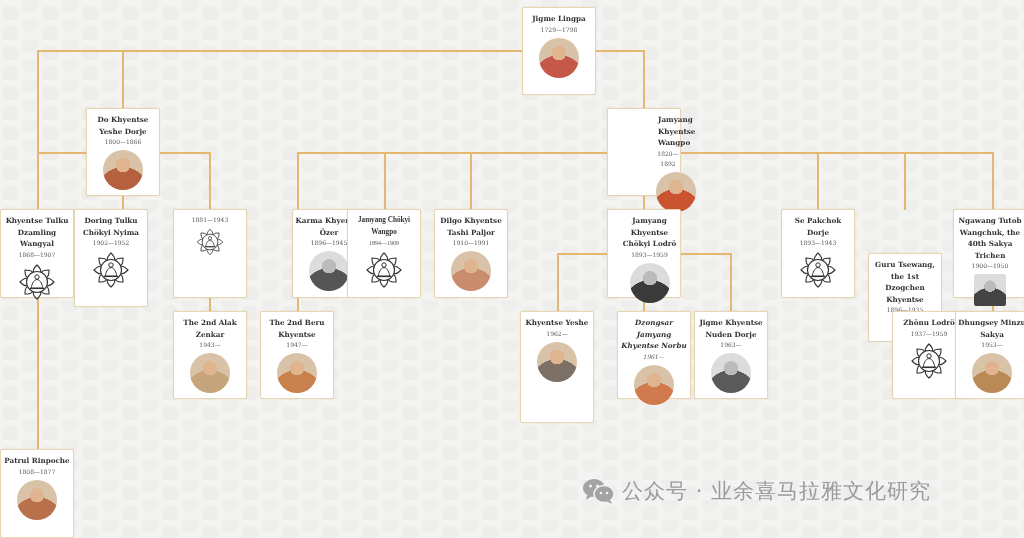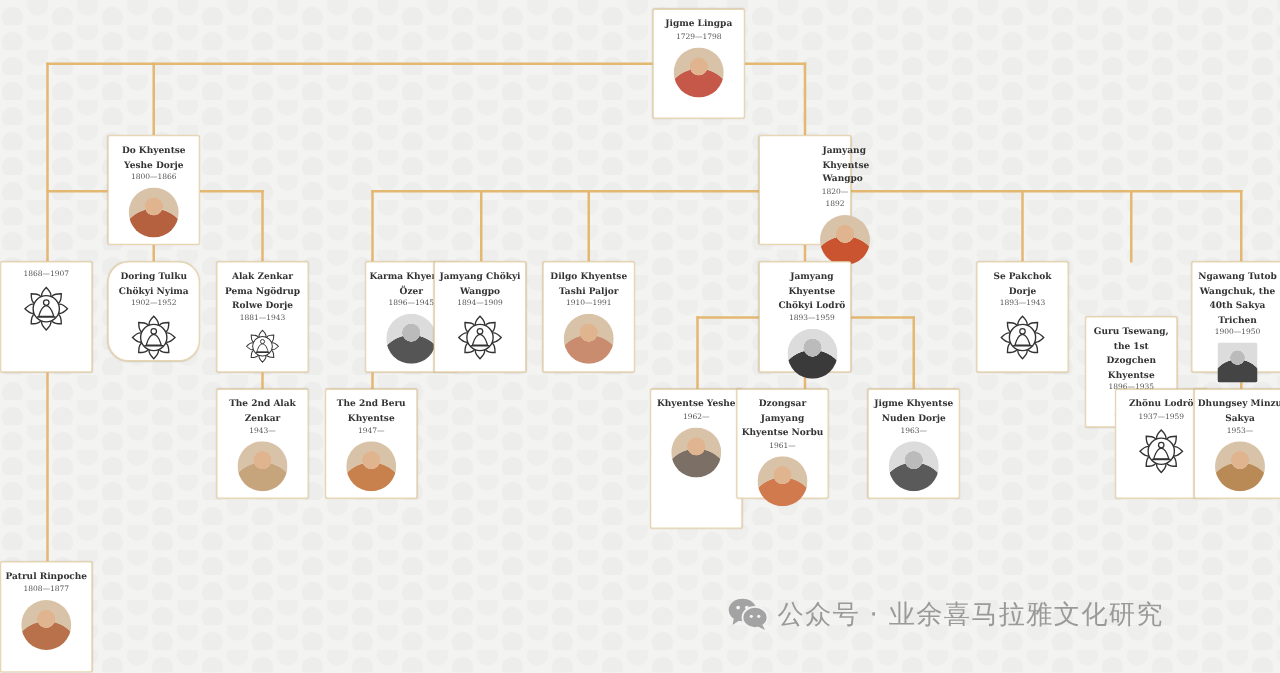--- a/index.html
+++ b/index.html
@@ -79,56 +79,56 @@
         <span class="name">Do Khyentse Yeshe Dorje</span>
         <span class="dates">1800—1866</span>
         <span class="portrait" style="background: radial-gradient(circle at 50% 38%, rgb(224, 180, 143) 0px, rgb(224, 180, 143) 22%, transparent 23%), radial-gradient(circle at 50% 110%, rgb(181, 96, 63) 0px, rgb(181, 96, 63) 55%, transparent 56%), rgb(217, 195, 168);"></span>
       </div>
       <div class="card" style="left: 607px; top: 108px; height: 88px; border-color: rgb(232, 214, 178); padding-left: 48px;">
         <span class="name">Jamyang Khyentse Wangpo</span>
         <span class="dates">1820—1892</span>
         <span class="portrait" style="background: radial-gradient(circle at 50% 38%, rgb(224, 180, 143) 0px, rgb(224, 180, 143) 22%, transparent 23%), radial-gradient(circle at 50% 110%, rgb(201, 84, 47) 0px, rgb(201, 84, 47) 55%, transparent 56%), rgb(217, 195, 168);"></span>
       </div>
       <div class="card" style="left: 0px; top: 209px; height: 89px; border-color: rgb(232, 214, 178);">
+        <span class="name">Khyentse Tulku Dzamling Wangyal</span>
         <span class="dates">1868—1907</span>
         <svg width="40" height="40" viewBox="0 0 40 40" class="lotus">
           <path d="M20 3 C25 8 25 11 20 13 C15 11 15 8 20 3 Z" transform="rotate(0 20 20)" fill="none" stroke="#333" stroke-width="1.1"></path>
           <path d="M20 3 C25 8 25 11 20 13 C15 11 15 8 20 3 Z" transform="rotate(45 20 20)" fill="none" stroke="#333" stroke-width="1.1"></path>
           <path d="M20 3 C25 8 25 11 20 13 C15 11 15 8 20 3 Z" transform="rotate(90 20 20)" fill="none" stroke="#333" stroke-width="1.1"></path>
           <path d="M20 3 C25 8 25 11 20 13 C15 11 15 8 20 3 Z" transform="rotate(135 20 20)" fill="none" stroke="#333" stroke-width="1.1"></path>
           <path d="M20 3 C25 8 25 11 20 13 C15 11 15 8 20 3 Z" transform="rotate(180 20 20)" fill="none" stroke="#333" stroke-width="1.1"></path>
           <path d="M20 3 C25 8 25 11 20 13 C15 11 15 8 20 3 Z" transform="rotate(225 20 20)" fill="none" stroke="#333" stroke-width="1.1"></path>
           <path d="M20 3 C25 8 25 11 20 13 C15 11 15 8 20 3 Z" transform="rotate(270 20 20)" fill="none" stroke="#333" stroke-width="1.1"></path>
           <path d="M20 3 C25 8 25 11 20 13 C15 11 15 8 20 3 Z" transform="rotate(315 20 20)" fill="none" stroke="#333" stroke-width="1.1"></path>
           <circle cx="20" cy="20" r="10.5" fill="#fff" stroke="#333" stroke-width="1.1"></circle>
           <circle cx="20" cy="15" r="2.2" fill="none" stroke="#333" stroke-width="1"></circle>
           <path d="M20 17.5 C16 18 15 23 14 26 L26 26 C25 23 24 18 20 17.5 Z" fill="none" stroke="#333" stroke-width="1"></path>
           <path d="M12.5 26.5 L27.5 26.5" stroke="#333" stroke-width="1.2"></path>
         </svg>
       </div>
-      <div class="card" style="left: 86px; top: 209px; height: 80px; border-color: rgb(232, 214, 178); border-radius: 17px;">
+      <div class="card" style="left: 74px; top: 209px; height: 98px; border-color: rgb(232, 214, 178);">
         <span class="name">Doring Tulku Chökyi Nyima</span>
         <span class="dates">1902—1952</span>
         <svg width="40" height="40" viewBox="0 0 40 40" class="lotus">
           <path d="M20 3 C25 8 25 11 20 13 C15 11 15 8 20 3 Z" transform="rotate(0 20 20)" fill="none" stroke="#333" stroke-width="1.1"></path>
           <path d="M20 3 C25 8 25 11 20 13 C15 11 15 8 20 3 Z" transform="rotate(45 20 20)" fill="none" stroke="#333" stroke-width="1.1"></path>
           <path d="M20 3 C25 8 25 11 20 13 C15 11 15 8 20 3 Z" transform="rotate(90 20 20)" fill="none" stroke="#333" stroke-width="1.1"></path>
           <path d="M20 3 C25 8 25 11 20 13 C15 11 15 8 20 3 Z" transform="rotate(135 20 20)" fill="none" stroke="#333" stroke-width="1.1"></path>
           <path d="M20 3 C25 8 25 11 20 13 C15 11 15 8 20 3 Z" transform="rotate(180 20 20)" fill="none" stroke="#333" stroke-width="1.1"></path>
           <path d="M20 3 C25 8 25 11 20 13 C15 11 15 8 20 3 Z" transform="rotate(225 20 20)" fill="none" stroke="#333" stroke-width="1.1"></path>
           <path d="M20 3 C25 8 25 11 20 13 C15 11 15 8 20 3 Z" transform="rotate(270 20 20)" fill="none" stroke="#333" stroke-width="1.1"></path>
           <path d="M20 3 C25 8 25 11 20 13 C15 11 15 8 20 3 Z" transform="rotate(315 20 20)" fill="none" stroke="#333" stroke-width="1.1"></path>
           <circle cx="20" cy="20" r="10.5" fill="#fff" stroke="#333" stroke-width="1.1"></circle>
           <circle cx="20" cy="15" r="2.2" fill="none" stroke="#333" stroke-width="1"></circle>
           <path d="M20 17.5 C16 18 15 23 14 26 L26 26 C25 23 24 18 20 17.5 Z" fill="none" stroke="#333" stroke-width="1"></path>
           <path d="M12.5 26.5 L27.5 26.5" stroke="#333" stroke-width="1.2"></path>
         </svg>
       </div>
       <div class="card" style="left: 173px; top: 209px; height: 89px; border-color: rgb(232, 214, 178);">
-        <span class="name">Alak Zenkar Pema Ngödrup Rolwe Dorje</span>
         <span class="dates">1881—1943</span>
         <svg width="30" height="30" viewBox="0 0 40 40" class="lotus">
           <path d="M20 3 C25 8 25 11 20 13 C15 11 15 8 20 3 Z" transform="rotate(0 20 20)" fill="none" stroke="#333" stroke-width="1.1"></path>
           <path d="M20 3 C25 8 25 11 20 13 C15 11 15 8 20 3 Z" transform="rotate(45 20 20)" fill="none" stroke="#333" stroke-width="1.1"></path>
           <path d="M20 3 C25 8 25 11 20 13 C15 11 15 8 20 3 Z" transform="rotate(90 20 20)" fill="none" stroke="#333" stroke-width="1.1"></path>
           <path d="M20 3 C25 8 25 11 20 13 C15 11 15 8 20 3 Z" transform="rotate(135 20 20)" fill="none" stroke="#333" stroke-width="1.1"></path>
           <path d="M20 3 C25 8 25 11 20 13 C15 11 15 8 20 3 Z" transform="rotate(180 20 20)" fill="none" stroke="#333" stroke-width="1.1"></path>
           <path d="M20 3 C25 8 25 11 20 13 C15 11 15 8 20 3 Z" transform="rotate(225 20 20)" fill="none" stroke="#333" stroke-width="1.1"></path>
           <path d="M20 3 C25 8 25 11 20 13 C15 11 15 8 20 3 Z" transform="rotate(270 20 20)" fill="none" stroke="#333" stroke-width="1.1"></path>
           <path d="M20 3 C25 8 25 11 20 13 C15 11 15 8 20 3 Z" transform="rotate(315 20 20)" fill="none" stroke="#333" stroke-width="1.1"></path>
@@ -136,21 +136,21 @@
           <circle cx="20" cy="15" r="2.2" fill="none" stroke="#333" stroke-width="1"></circle>
           <path d="M20 17.5 C16 18 15 23 14 26 L26 26 C25 23 24 18 20 17.5 Z" fill="none" stroke="#333" stroke-width="1"></path>
           <path d="M12.5 26.5 L27.5 26.5" stroke="#333" stroke-width="1.2"></path>
         </svg>
       </div>
       <div class="card" style="left: 260px; top: 209px; height: 89px; border-color: rgb(232, 214, 178); margin-left: 32px;">
         <span class="name">Karma Khyentse Özer</span>
         <span class="dates">1896—1945</span>
         <span class="portrait" style="background: radial-gradient(circle at 50% 38%, rgb(187, 187, 187) 0px, rgb(187, 187, 187) 22%, transparent 23%), radial-gradient(circle at 50% 110%, rgb(85, 85, 85) 0px, rgb(85, 85, 85) 55%, transparent 56%), rgb(220, 220, 220);"></span>
       </div>
-      <div class="card" style="left: 347px; top: 209px; height: 89px; border-color: rgb(232, 214, 178);">
+      <div class="card" style="left: 347px; top: 209px; height: 89px; border-color: rgb(232, 214, 178); font-family: Liberation Serif, serif;">
         <span class="name">Jamyang Chökyi Wangpo</span>
         <span class="dates">1894—1909</span>
         <svg width="40" height="40" viewBox="0 0 40 40" class="lotus">
           <path d="M20 3 C25 8 25 11 20 13 C15 11 15 8 20 3 Z" transform="rotate(0 20 20)" fill="none" stroke="#333" stroke-width="1.1"></path>
           <path d="M20 3 C25 8 25 11 20 13 C15 11 15 8 20 3 Z" transform="rotate(45 20 20)" fill="none" stroke="#333" stroke-width="1.1"></path>
           <path d="M20 3 C25 8 25 11 20 13 C15 11 15 8 20 3 Z" transform="rotate(90 20 20)" fill="none" stroke="#333" stroke-width="1.1"></path>
           <path d="M20 3 C25 8 25 11 20 13 C15 11 15 8 20 3 Z" transform="rotate(135 20 20)" fill="none" stroke="#333" stroke-width="1.1"></path>
           <path d="M20 3 C25 8 25 11 20 13 C15 11 15 8 20 3 Z" transform="rotate(180 20 20)" fill="none" stroke="#333" stroke-width="1.1"></path>
           <path d="M20 3 C25 8 25 11 20 13 C15 11 15 8 20 3 Z" transform="rotate(225 20 20)" fill="none" stroke="#333" stroke-width="1.1"></path>
           <path d="M20 3 C25 8 25 11 20 13 C15 11 15 8 20 3 Z" transform="rotate(270 20 20)" fill="none" stroke="#333" stroke-width="1.1"></path>
@@ -220,21 +220,21 @@
       <div class="card" style="left: 260px; top: 311px; height: 88px; border-color: rgb(232, 214, 178);">
         <span class="name">The 2nd Beru Khyentse</span>
         <span class="dates">1947—</span>
         <span class="portrait" style="background: radial-gradient(circle at 50% 38%, rgb(224, 180, 143) 0px, rgb(224, 180, 143) 22%, transparent 23%), radial-gradient(circle at 50% 110%, rgb(200, 129, 77) 0px, rgb(200, 129, 77) 55%, transparent 56%), rgb(217, 195, 168);"></span>
       </div>
       <div class="card" style="left: 520px; top: 311px; height: 112px; border-color: rgb(232, 214, 178);">
         <span class="name">Khyentse Yeshe</span>
         <span class="dates">1962—</span>
         <span class="portrait" style="background: radial-gradient(circle at 50% 38%, rgb(224, 180, 143) 0px, rgb(224, 180, 143) 22%, transparent 23%), radial-gradient(circle at 50% 110%, rgb(124, 111, 102) 0px, rgb(124, 111, 102) 55%, transparent 56%), rgb(217, 195, 168);"></span>
       </div>
-      <div class="card" style="left: 589px; top: 311px; height: 88px; border-color: rgb(232, 214, 178);">
+      <div class="card" style="left: 617px; top: 311px; height: 88px; border-color: rgb(232, 214, 178); font-style: italic;">
         <span class="name">Dzongsar Jamyang Khyentse Norbu</span>
         <span class="dates">1961—</span>
         <span class="portrait" style="background: radial-gradient(circle at 50% 38%, rgb(224, 180, 143) 0px, rgb(224, 180, 143) 22%, transparent 23%), radial-gradient(circle at 50% 110%, rgb(209, 122, 78) 0px, rgb(209, 122, 78) 55%, transparent 56%), rgb(217, 195, 168);"></span>
       </div>
       <div class="card" style="left: 694px; top: 311px; height: 88px; border-color: rgb(232, 214, 178);">
         <span class="name">Jigme Khyentse Nuden Dorje</span>
         <span class="dates">1963—</span>
         <span class="portrait" style="background: radial-gradient(circle at 50% 38%, rgb(187, 187, 187) 0px, rgb(187, 187, 187) 22%, transparent 23%), radial-gradient(circle at 50% 110%, rgb(90, 90, 90) 0px, rgb(90, 90, 90) 55%, transparent 56%), rgb(220, 220, 220);"></span>
       </div>
       <div class="card" style="left: 868px; top: 311px; height: 88px; border-color: rgb(232, 214, 178); margin-left: 24px;">

